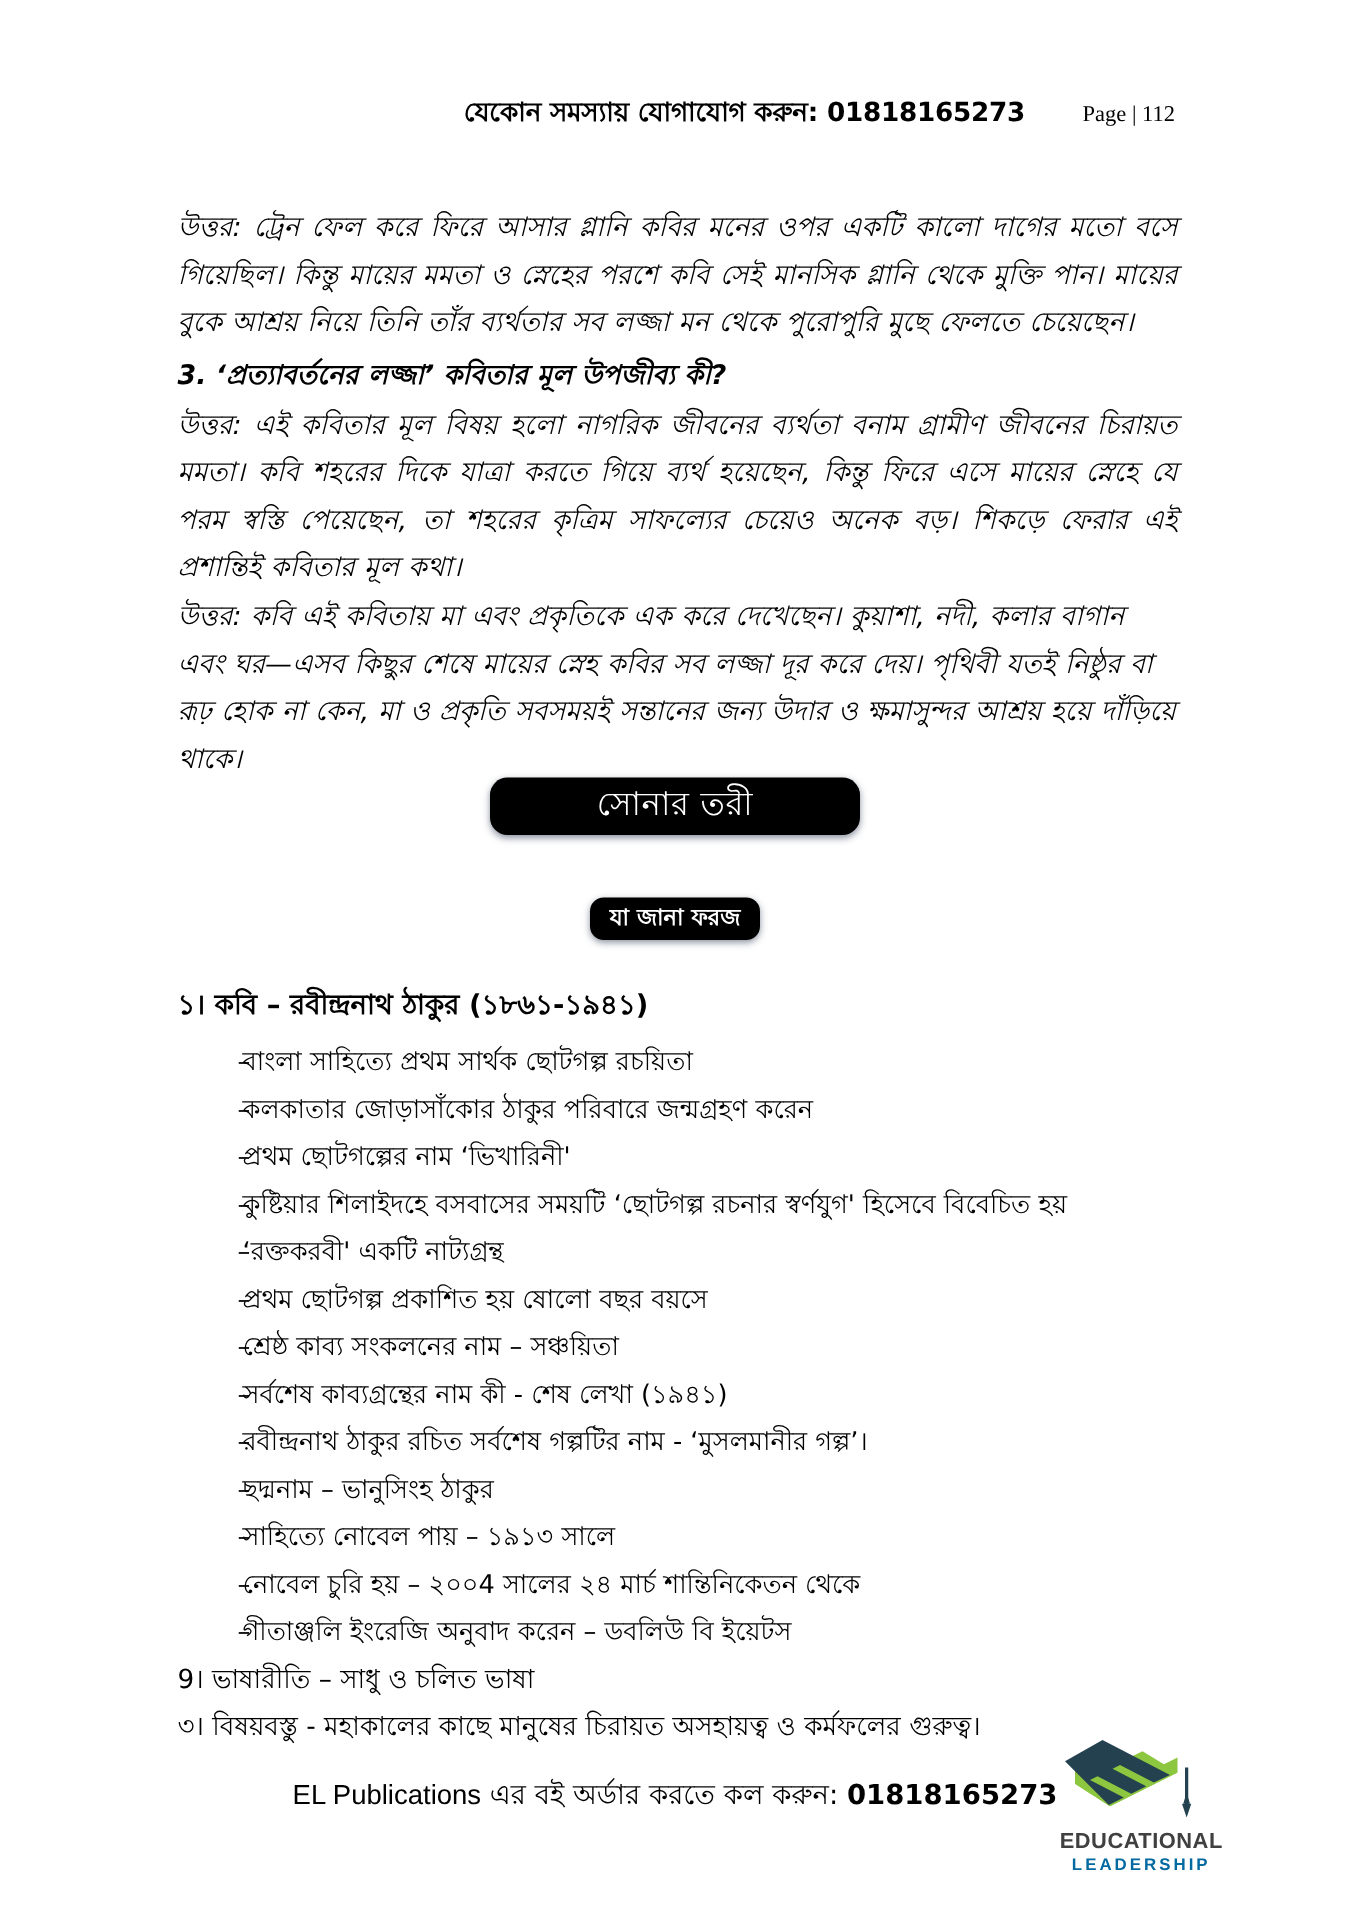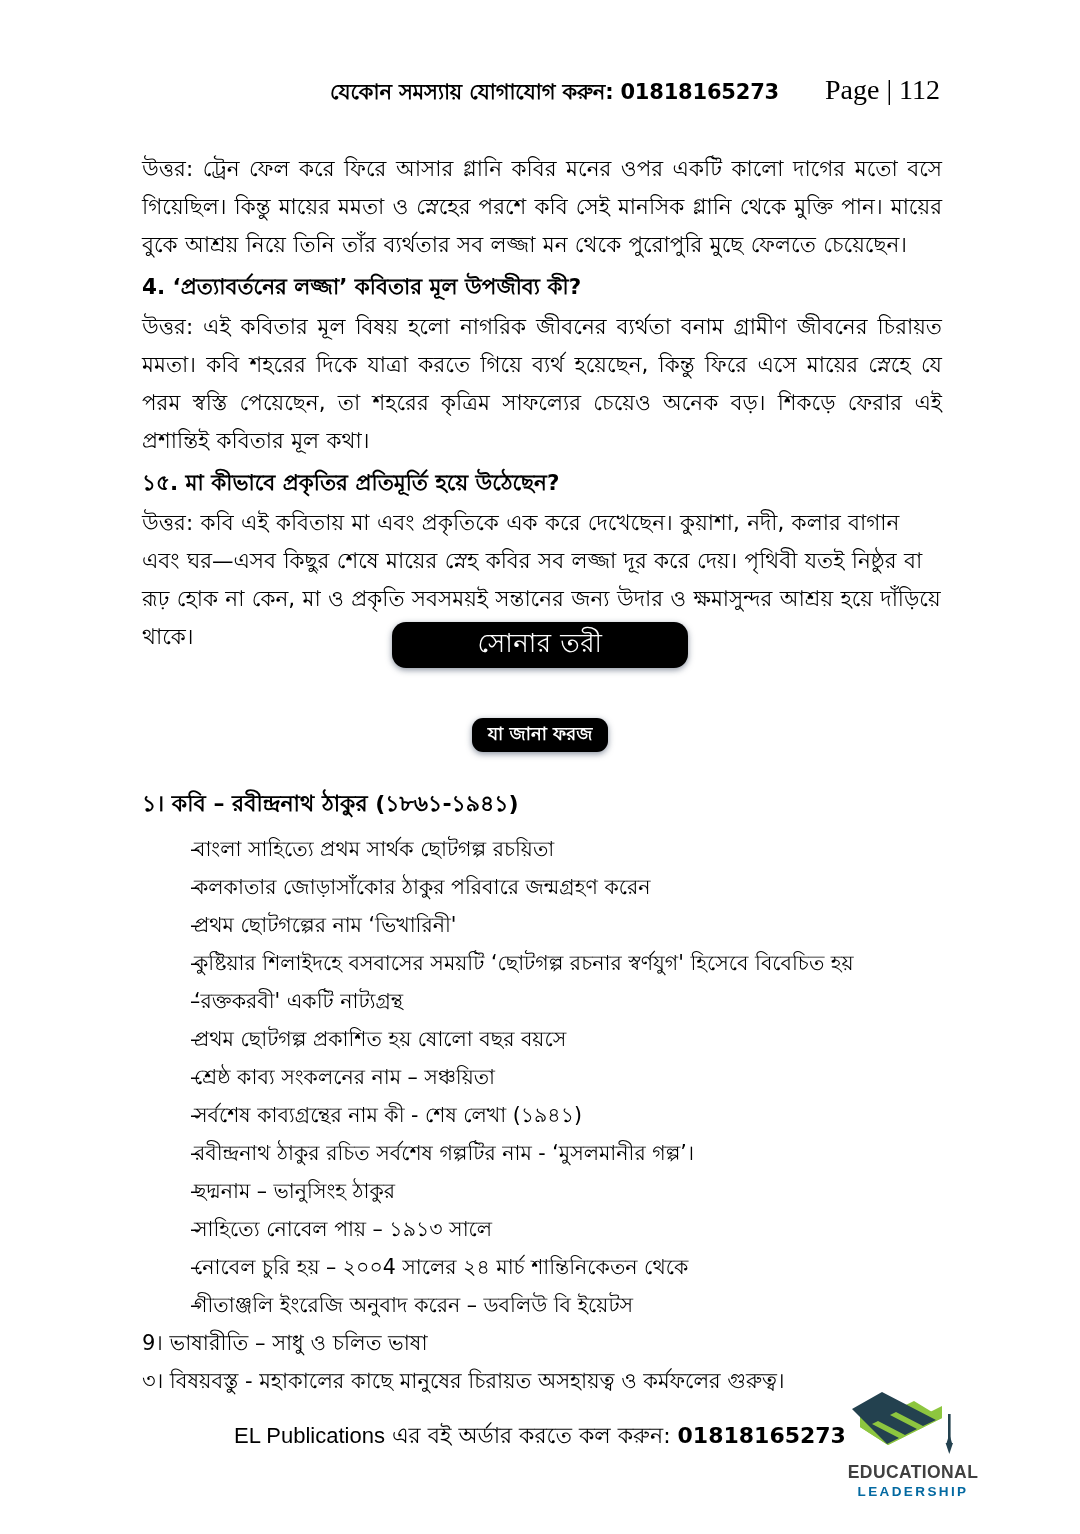--- a/index.html
+++ b/index.html
@@ -34,31 +34,32 @@
   }
   .header-contact {
     font-family: "DejaVu Sans", "Liberation Sans", sans-serif;
     font-size: 21px;
     font-weight: 700;
     letter-spacing: -0.2px;
     white-space: nowrap;
   }
   .header-page {
     font-family: "Liberation Serif", "DejaVu Serif", serif;
-    font-size: 28px;
+    font-size: 18px;
     font-weight: 400;
     white-space: nowrap;
   }
 
   
   .content {
     position: absolute;
-    top: 150px;
+    top: 164px;
     left: 142px;
     width: 800px;
+    font-style: italic;
   }
 
   .para {
     font-family: "DejaVu Sans", "Liberation Sans", sans-serif;
     font-size: 21.5px;
     line-height: 38px;
     text-align: justify;
     text-justify: inter-word;
     margin: 0 0 1px 0;
     word-spacing: 0.5px;
@@ -204,23 +205,22 @@
 
 <div class="page">
 
   <div class="page-header">
     <span class="header-contact">যেকোন সমস্যায় যোগাযোগ করুন: 01818165273</span>
     <span class="header-page">Page | 112</span>
   </div>
 
   <div class="content">
     <p class="para">উত্তর: ট্রেন ফেল করে ফিরে আসার গ্লানি কবির মনের ওপর একটি কালো দাগের মতো বসে গিয়েছিল। কিন্তু মায়ের মমতা ও স্নেহের পরশে কবি সেই মানসিক গ্লানি থেকে মুক্তি পান। মায়ের বুকে আশ্রয় নিয়ে তিনি তাঁর ব্যর্থতার সব লজ্জা মন থেকে পুরোপুরি মুছে ফেলতে চেয়েছেন।</p>
-    <p class="qheading">4. ‘প্রত্যাবর্তনের লজ্জা’ কবিতার মূল উপজীব্য কী?</p>
+    <p class="qheading">3. ‘প্রত্যাবর্তনের লজ্জা’ কবিতার মূল উপজীব্য কী?</p>
     <p class="para">উত্তর: এই কবিতার মূল বিষয় হলো নাগরিক জীবনের ব্যর্থতা বনাম গ্রামীণ জীবনের চিরায়ত মমতা। কবি শহরের দিকে যাত্রা করতে গিয়ে ব্যর্থ হয়েছেন, কিন্তু ফিরে এসে মায়ের স্নেহে যে পরম স্বস্তি পেয়েছেন, তা শহরের কৃত্রিম সাফল্যের চেয়েও অনেক বড়। শিকড়ে ফেরার এই প্রশান্তিই কবিতার মূল কথা।</p>
-    <p class="qheading">১৫. মা কীভাবে প্রকৃতির প্রতিমূর্তি হয়ে উঠেছেন?</p>
     <p class="para">উত্তর: কবি এই কবিতায় মা এবং প্রকৃতিকে এক করে দেখেছেন। কুয়াশা, নদী, কলার বাগান এবং ঘর—এসব কিছুর শেষে মায়ের স্নেহ কবির সব লজ্জা দূর করে দেয়। পৃথিবী যতই নিষ্ঠুর বা রূঢ় হোক না কেন, মা ও প্রকৃতি সবসময়ই সন্তানের জন্য উদার ও ক্ষমাসুন্দর আশ্রয় হয়ে দাঁড়িয়ে থাকে।</p>
   </div>
 
   <div class="banner-wrap banner-title-wrap">
     <div class="banner banner-title">সোনার তরী</div>
   </div>
   <div class="banner-wrap banner-sub-wrap">
     <div class="banner banner-sub">যা জানা ফরজ</div>
   </div>
 

